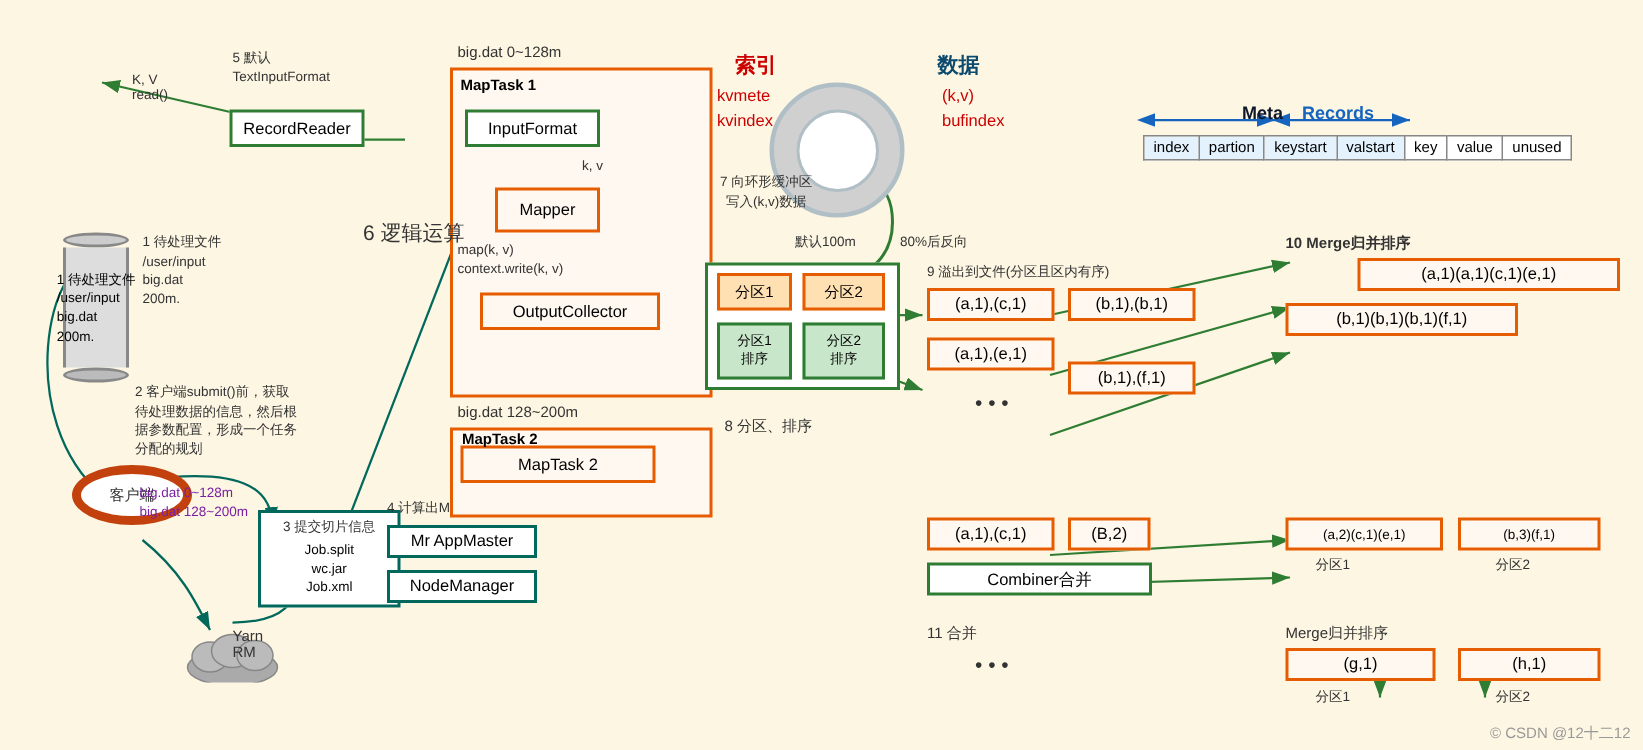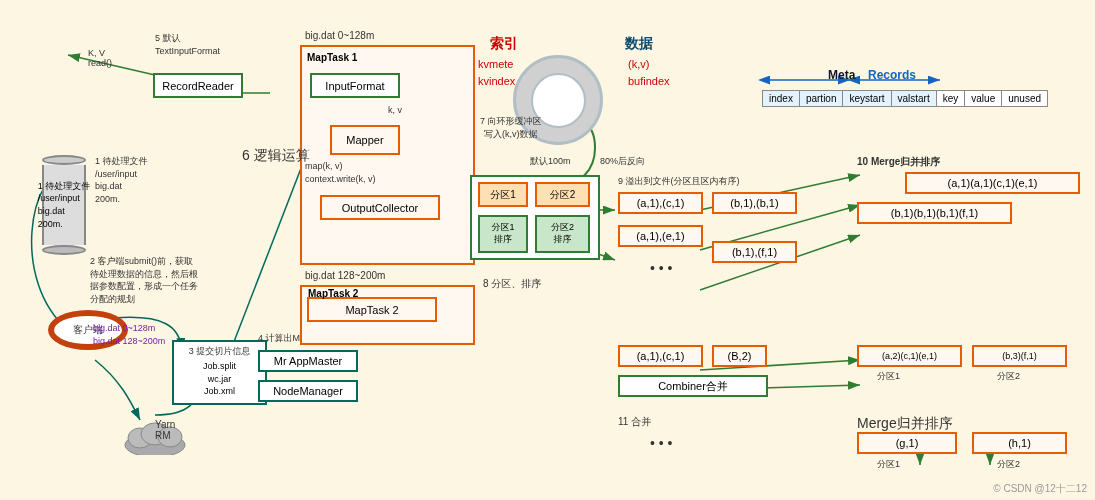--- a/index.html
+++ b/index.html
@@ -338,21 +338,21 @@
 </div>
 <div class="box box-orange" style="left:972px;top:345px;width:95px;height:22px;font-size:9px;">
   <span>(b,3)(f,1)</span>
 </div>
 <div style="position:absolute;left:877px;top:370px;font-size:9px;color:#333;">分区1</div>
 <div style="position:absolute;left:997px;top:370px;font-size:9px;color:#333;">分区2</div>
 
 <div style="position:absolute;left:618px;top:415px;font-size:10px;color:#333;">11 合并</div>
 <div style="position:absolute;left:650px;top:435px;font-size:14px;color:#333;">• • •</div>
 
-<div style="position:absolute;left:857px;top:415px;font-size:14px;color:#333;">Merge归并排序</div>
+<div style="position:absolute;left:857px;top:415px;font-size:10px;color:#333;">Merge归并排序</div>
 
 <div class="box box-orange" style="left:857px;top:432px;width:100px;height:22px;">
   <span>(g,1)</span>
 </div>
 <div class="box box-orange" style="left:972px;top:432px;width:95px;height:22px;">
   <span>(h,1)</span>
 </div>
 <div style="position:absolute;left:877px;top:458px;font-size:9px;color:#333;">分区1</div>
 <div style="position:absolute;left:997px;top:458px;font-size:9px;color:#333;">分区2</div>
 

